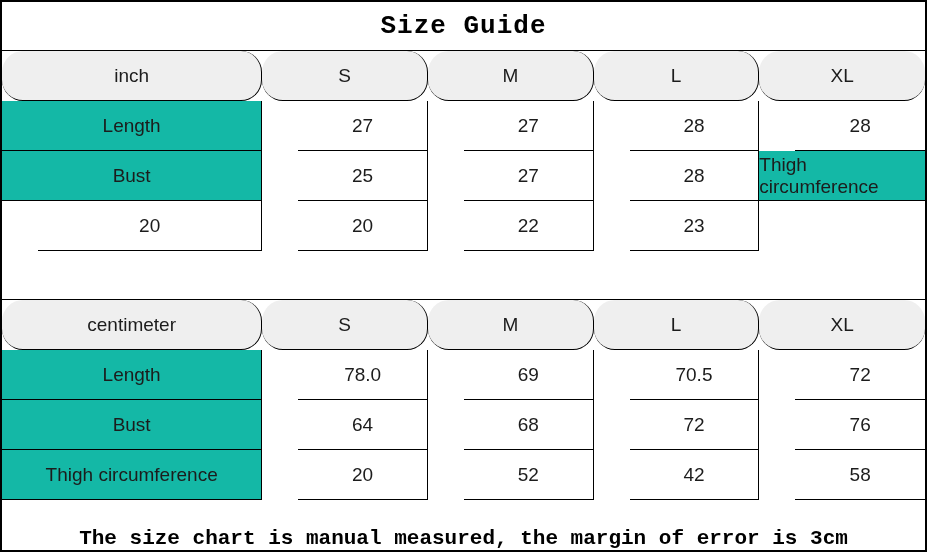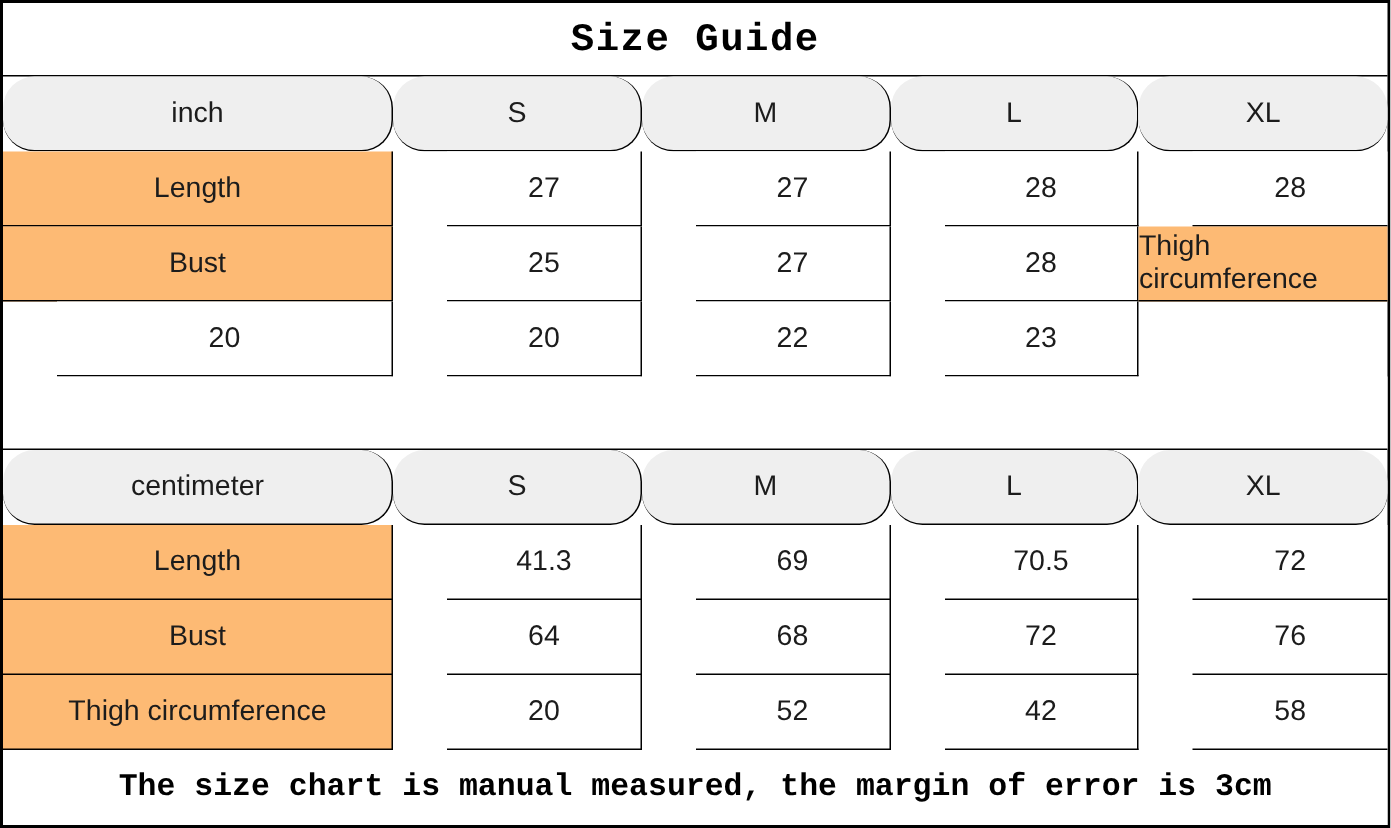--- a/index.html
+++ b/index.html
@@ -19,25 +19,25 @@
   }
   .grid{display:grid;grid-template-columns:28.2% 17.95% 17.95% 17.95% 17.95%;}
   .cell{
     height:50px;box-sizing:border-box;
     border-bottom:1px solid #000;border-right:1px solid #000;
     display:flex;align-items:center;justify-content:center;
     font-size:19px;
   }
   .grid .cell:nth-child(5n){border-right:none;}
   .head{background:#efefef;border-radius:21px;}
-  .label{background:#fdba74;}
+  .label{background:#14b8a6;}
   .val{background:#ffffff;margin-left:36px;}
   .spacer{height:48px;flex:0 0 48px;border-bottom:1px solid #000;background:#fff;}
   .footer-row{
-    flex:1;display:flex;align-items:center;justify-content:center;background:#fff;
+    flex:1;display:flex;align-items:flex-end;justify-content:center;background:#fff;
   }
   .footer-text{
     font-family:"Liberation Mono",monospace;
     font-weight:bold;font-size:21px;color:#000;white-space:nowrap;
   }
 </style>
 </head>
 <body>
 
 <div class="sheet">
@@ -74,21 +74,21 @@
   <div class="spacer"></div>
 
   <div class="grid">
     <div class="cell head">centimeter</div>
     <div class="cell head">S</div>
     <div class="cell head">M</div>
     <div class="cell head">L</div>
     <div class="cell head">XL</div>
 
     <div class="cell label">Length</div>
-    <div class="cell val">41.3</div>
+    <div class="cell val">78.0</div>
     <div class="cell val">69</div>
     <div class="cell val">70.5</div>
     <div class="cell val">72</div>
 
     <div class="cell label">Bust</div>
     <div class="cell val">64</div>
     <div class="cell val">68</div>
     <div class="cell val">72</div>
     <div class="cell val">76</div>
 

